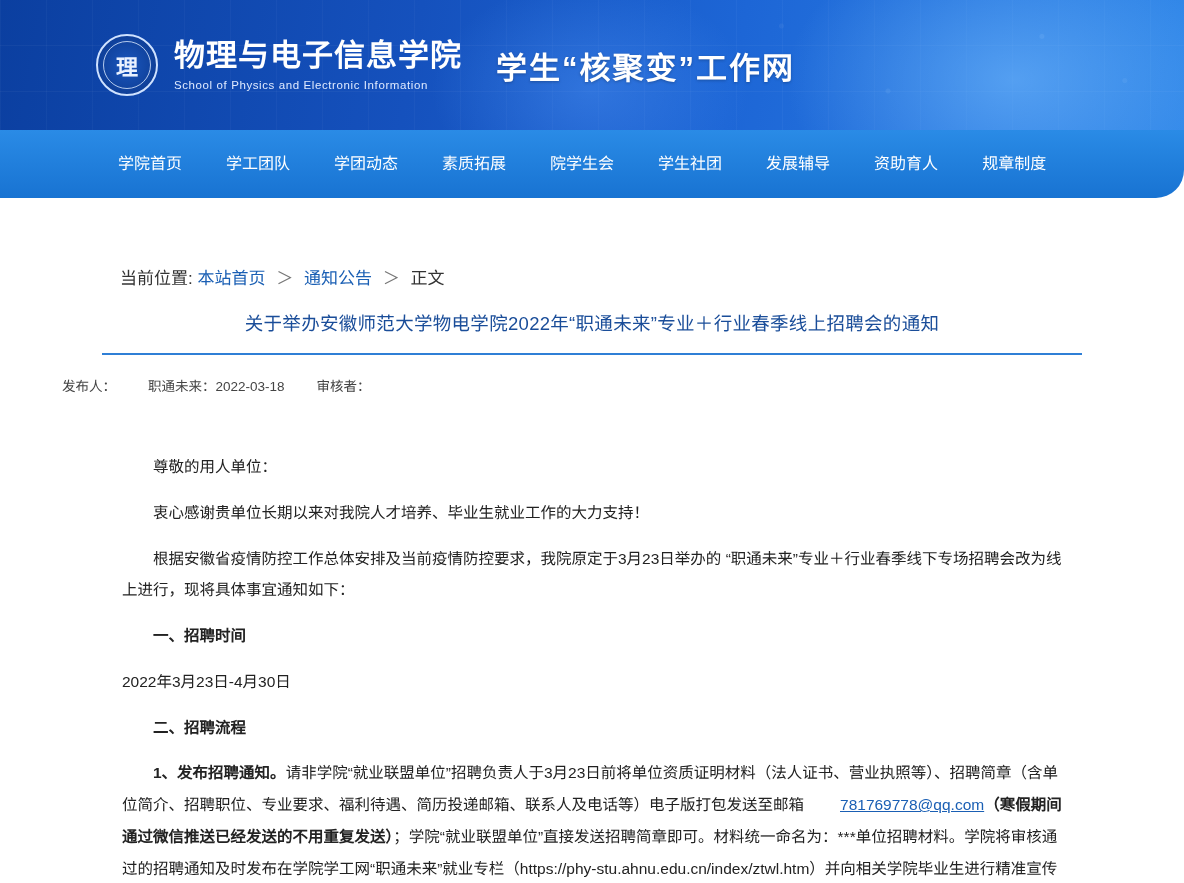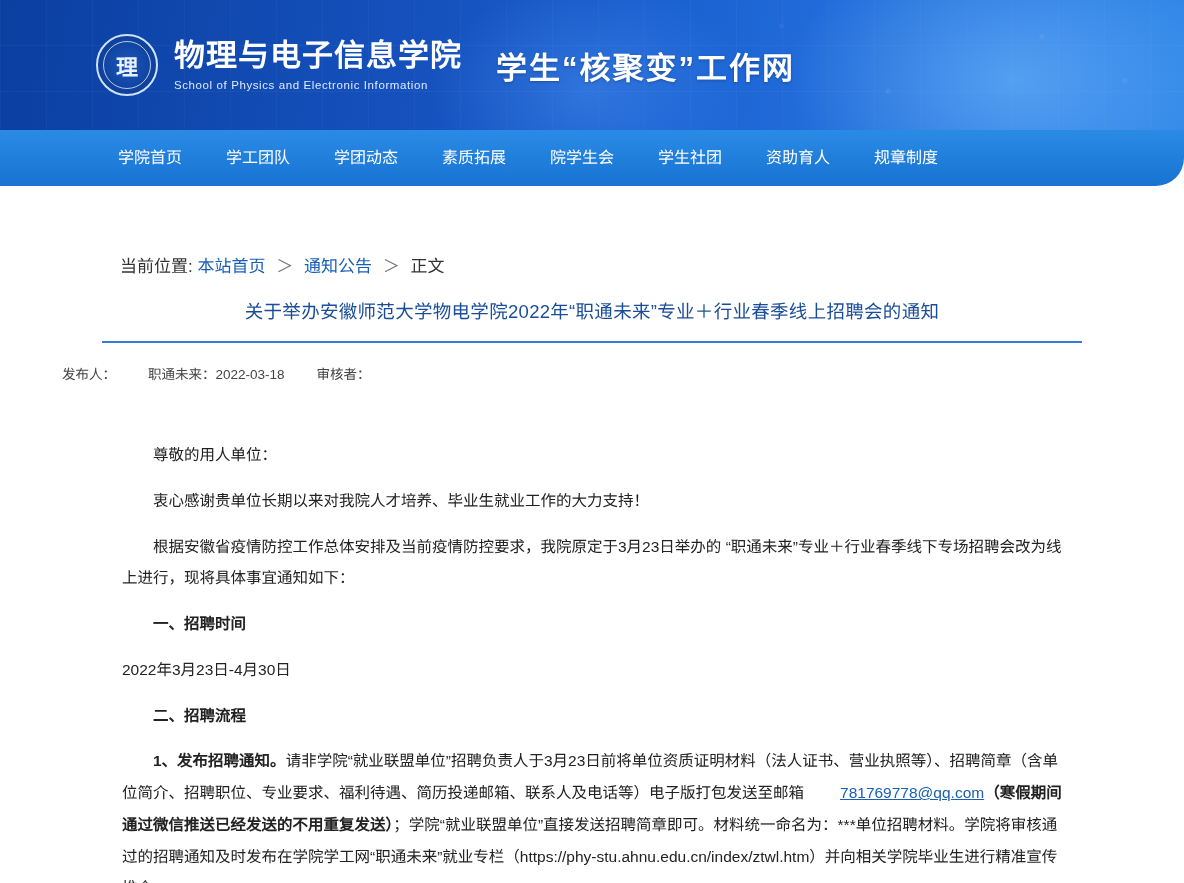--- a/index.html
+++ b/index.html
@@ -96,21 +96,21 @@
     color: #ffffff;
     font-size: 31px;
     font-weight: bold;
     letter-spacing: 2px;
     text-shadow: 0 1px 3px rgba(0,0,0,.25);
     text-align: right;
   }
 
   
   .nav {
-    height: 56px;
+    height: 68px;
     background: #1f7fe0;
     background: linear-gradient(180deg, #2a8be6 0%, #1873d2 100%);
     display: flex;
     align-items: center;
     padding-left: 96px;
     border-bottom-right-radius: 28px;
     position: relative;
   }
   .nav-item {
     color: #ffffff;
@@ -187,20 +187,21 @@
   </div>
 </div>
 
 <div class="nav">
   <div class="nav-item">学院首页</div>
   <div class="nav-item">学工团队</div>
   <div class="nav-item">学团动态</div>
   <div class="nav-item">素质拓展</div>
   <div class="nav-item">院学生会</div>
   <div class="nav-item">学生社团</div>
+  <div class="nav-item">发展辅导</div>
   <div class="nav-item">资助育人</div>
   <div class="nav-item">规章制度</div>
 </div>
 
 <div class="crumb">
   <span>当前位置:</span>
   <a>本站首页</a>
   <span class="sep">＞</span>
   <a>通知公告</a>
   <span class="sep">＞</span>

